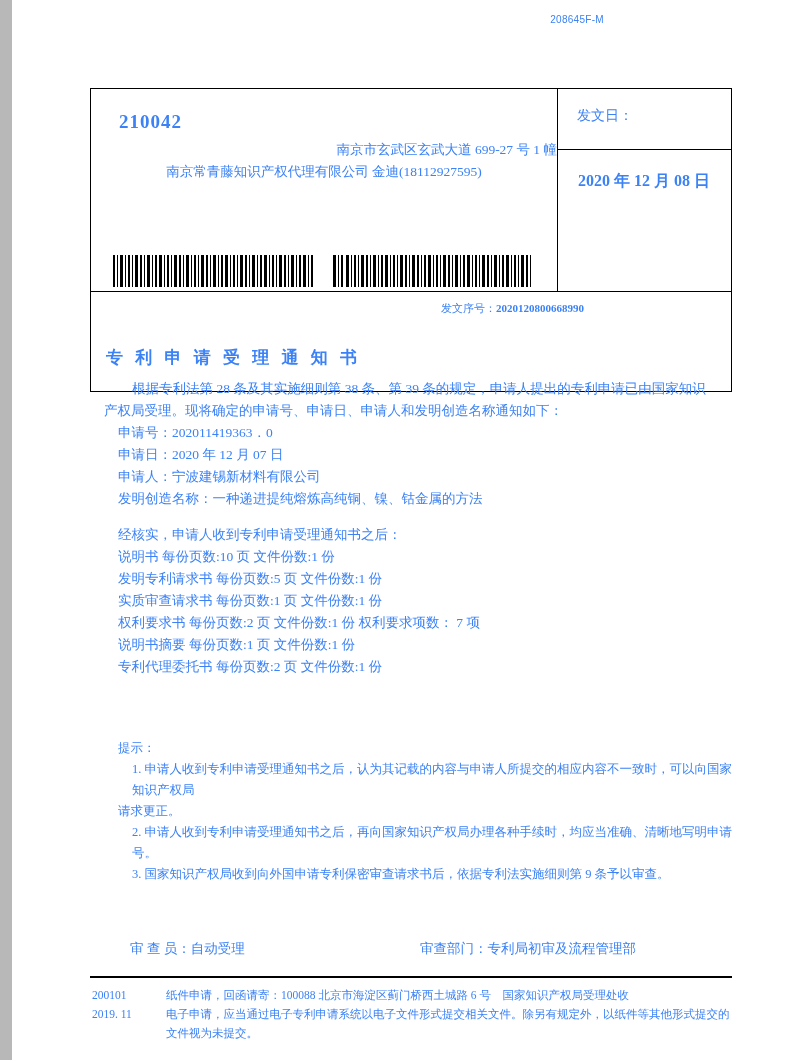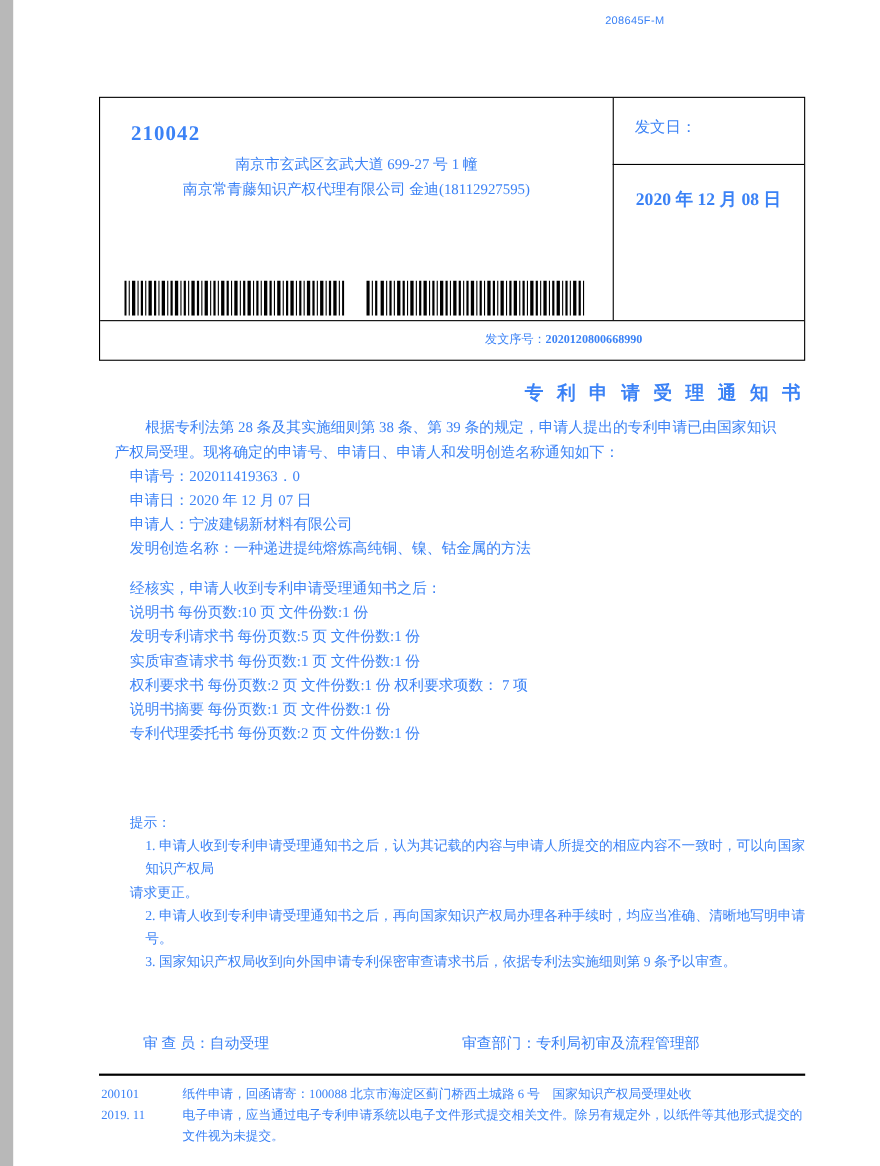--- a/index.html
+++ b/index.html
@@ -56,21 +56,21 @@
     font-weight: bold;
     letter-spacing: 10px;
     font-family: "Liberation Serif", serif;
   }
   
   .frame {
     position: absolute;
     left: 0;
     top: 80px;
     width: 642px;
-    height: 240px;
+    height: 304px;
     border: 1px solid #000;
     box-sizing: border-box;
   }
   .frame .vline {
     position: absolute;
     left: 466px;
     top: 0;
     width: 1px;
     height: 202px;
     background: #000;
@@ -98,21 +98,21 @@
     font-size: 19px;
     font-weight: bold;
     letter-spacing: 1px;
     font-family: "Liberation Serif", serif;
   }
   .addr1 {
     position: absolute;
     left: 0;
     top: 52px;
     width: 466px;
-    text-align: center;
+    text-align: right;
     font-size: 13.5px;
   }
   .addr2 {
     position: absolute;
     left: 0;
     top: 74px;
     width: 466px;
     text-align: center;
     font-size: 13.5px;
   }
@@ -147,24 +147,24 @@
   .appno b { font-weight: bold; }
   .serialno {
     position: absolute;
     left: 350px;
     top: 212px;
     font-size: 11px;
   }
   
   .doc-title {
     position: absolute;
-    left: 0;
+    left: 16px;
     top: 338px;
     width: 642px;
-    text-align: right;
+    text-align: left;
     font-size: 17px;
     font-weight: bold;
     letter-spacing: 4px;
   }
   .body {
     position: absolute;
     left: 0;
     top: 370px;
     width: 642px;
     font-size: 13.5px;

